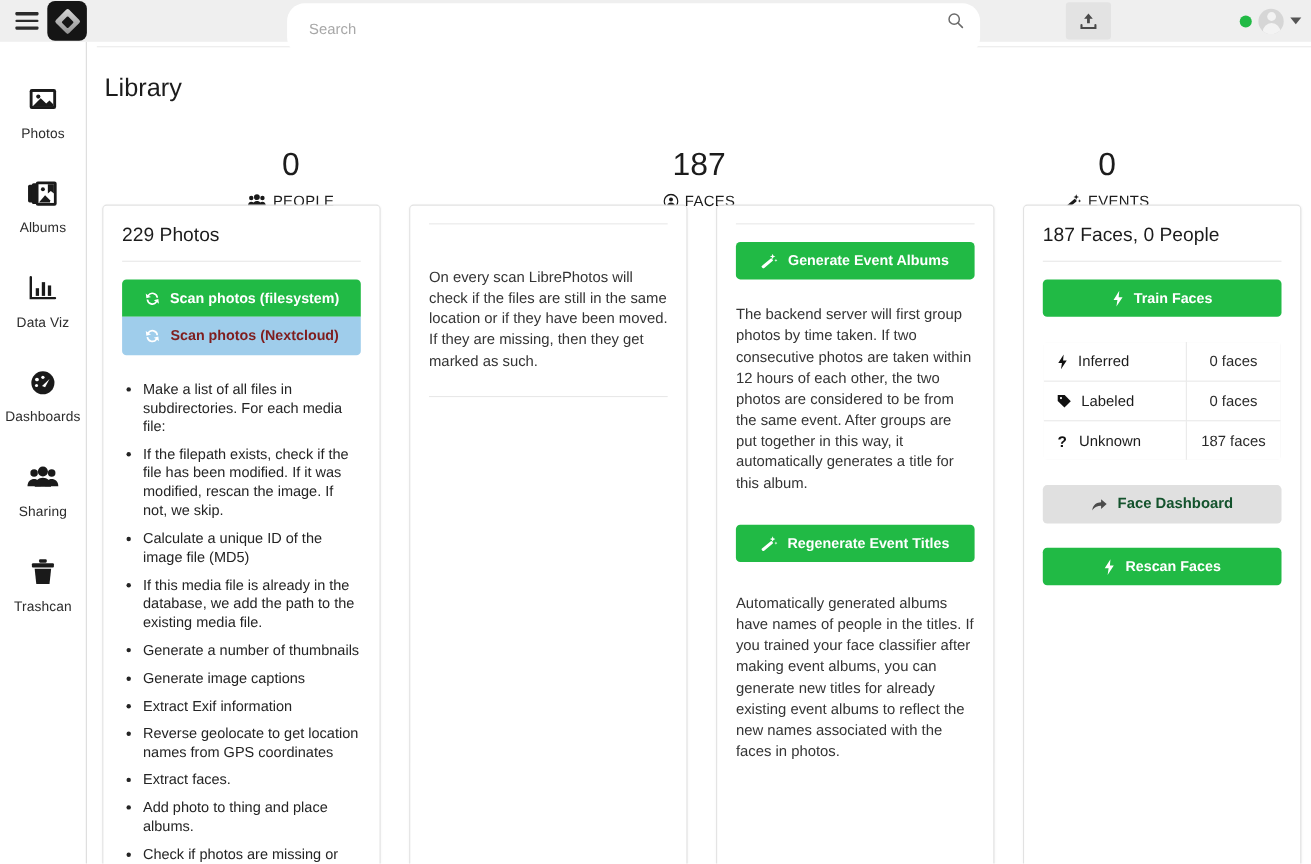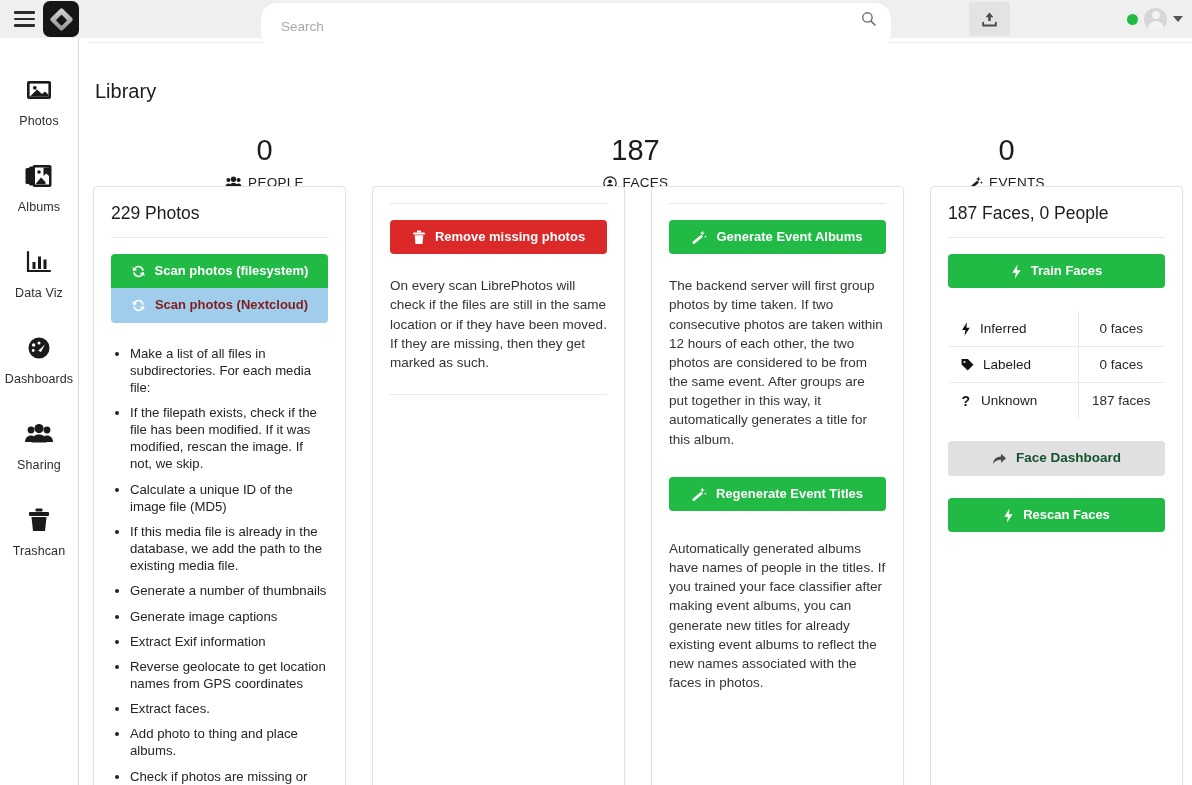--- a/index.html
+++ b/index.html
@@ -138,21 +138,21 @@
     width: 1113px; height: 747px;
     background: #ffffff;
     overflow: hidden;
   }
   .main-topline {
     position: absolute; left: 9px; top: 4px;
     width: 1104px; height: 1px; background: #eaeaea;
   }
   .page-title {
     position: absolute; left: 16px; top: 28px;
-    font-size: 20px; font-weight: 400; color: #1c1c1c; margin-top: 14px;
+    font-size: 23px; font-weight: 400; color: #1c1c1c;
   }
 
   
   .stats {
     position: absolute; left: 0; top: 60px;
     width: 1113px; height: 95px;
     display: flex;
   }
   .stat {
     flex: 1;
@@ -441,28 +441,20 @@
         <li>Extract faces.</li>
         <li>Add photo to thing and place albums.</li>
         <li>Check if photos are missing or have been moved.</li>
       </ul>
 
     </div>
 
     <div class="card">
       <div class="card-divider"></div>
 
-      <button class="btn btn-red">
-        <svg width="14" height="15" viewBox="0 0 14 16">
-          <rect x="4.8" y="0.6" width="4.4" height="2" rx="0.6" fill="#fff"></rect>
-          <rect x="0.8" y="2.6" width="12.4" height="2.3" rx="0.6" fill="#fff"></rect>
-          <path d="M2.4 5.6 H11.6 L10.7 14.8 H3.3 Z" fill="#fff"></path>
-        </svg>
-        <span>Remove missing photos</span>
-      </button>
 
       <div class="spacer-22"></div>
       <div class="body-text">On every scan LibrePhotos will check if the files are still in the same location or if they have been moved. If they are missing, then they get marked as such.</div>
       <div class="spacer-22"></div>
       <div class="card-divider"></div>
     </div>
 
     <div class="card">
       <div class="card-divider"></div>
 

